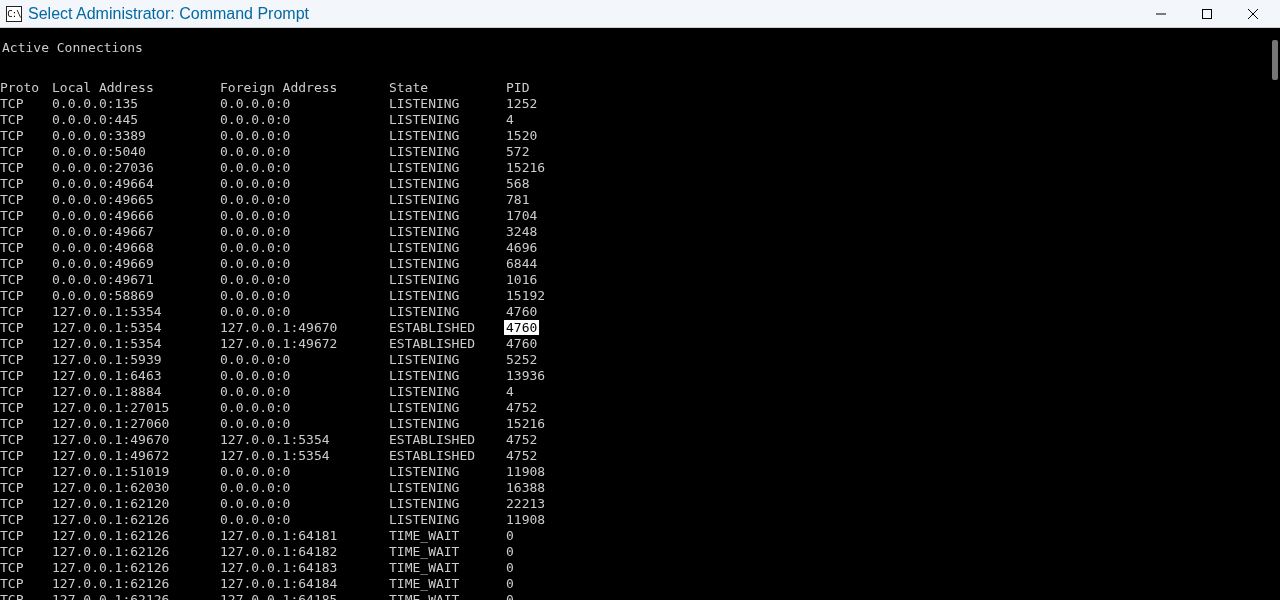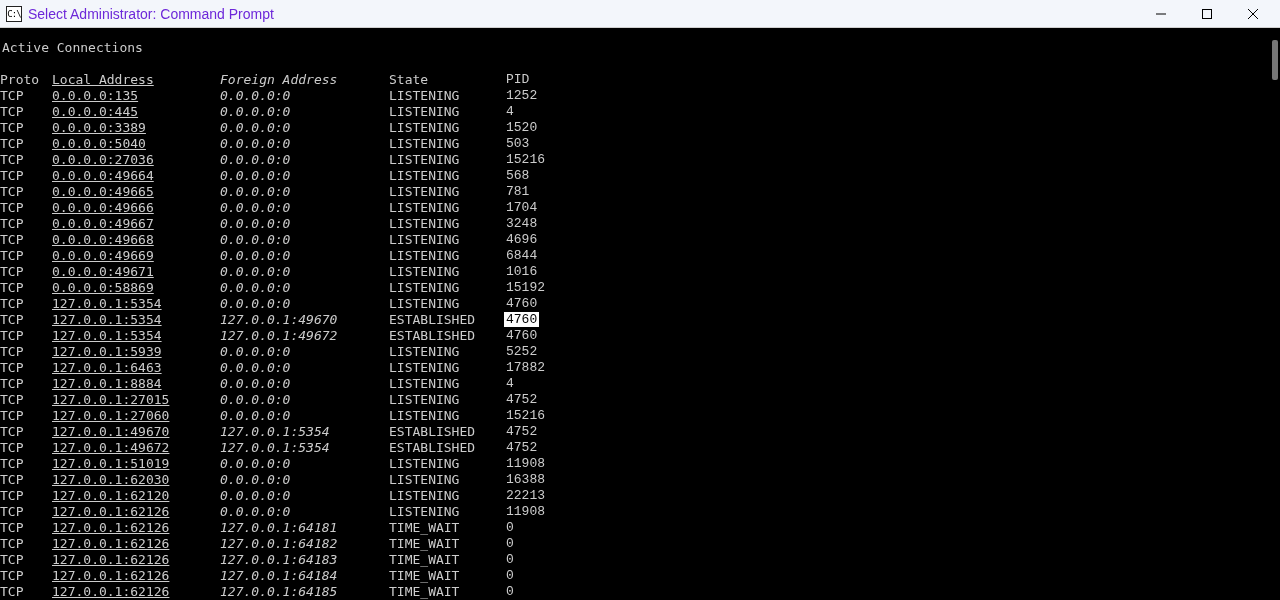--- a/index.html
+++ b/index.html
@@ -29,22 +29,22 @@
       align-items: center;
       justify-content: center;
       font-size: 9px;
       font-family: Consolas, monospace;
       border: 1px solid #222;
       background: #fff;
       color: #000;
       letter-spacing: -1px;
     }
     .title-text {
-      font-size: 14px;
-      color: #6d28d9;
+      font-size: 16px;
+      color: #0369a1;
       flex: 0 0 auto;
     }
     .title-spacer { flex: 1; }
     .win-controls { display: flex; height: 100%; }
     .win-btn {
       width: 46px;
       height: 100%;
       display: flex;
       align-items: center;
       justify-content: center;
@@ -71,28 +71,28 @@
     }
     .scroll-thumb {
       position: absolute;
       right: 2px;
       top: 12px;
       width: 6px;
       height: 40px;
       background: #767676;
       border-radius: 2px;
     }
-    .head-line { padding-left: 2px; margin-bottom: 16px; }
+    .head-line { padding-left: 2px; margin-bottom: 24px; }
     .rows { padding-left: 0; }
     .row { display: flex; }
     .c-proto  { width: 52px; }
-    .c-local  { width: 168px; text-decoration: underline; }
-    .c-foreign{ width: 169px; font-style: italic; }
+    .c-local  { width: 168px; }
+    .c-foreign{ width: 169px; }
     .c-state  { width: 117px; }
-    .c-pid    { width: 80px; font-family: Liberation Mono, monospace; }
+    .c-pid    { width: 80px; }
     .sel {
       background: #fdfdfd;
       color: #000;
       padding: 0 2px;
       margin-left: -2px;
     }
   </style>
 </head>
 <body>
 
@@ -149,21 +149,21 @@
         <span class="c-local">0.0.0.0:3389</span>
         <span class="c-foreign">0.0.0.0:0</span>
         <span class="c-state">LISTENING</span>
         <span class="c-pid">1520</span>
       </div>
       <div class="row">
         <span class="c-proto">TCP</span>
         <span class="c-local">0.0.0.0:5040</span>
         <span class="c-foreign">0.0.0.0:0</span>
         <span class="c-state">LISTENING</span>
-        <span class="c-pid">503</span>
+        <span class="c-pid">572</span>
       </div>
       <div class="row">
         <span class="c-proto">TCP</span>
         <span class="c-local">0.0.0.0:27036</span>
         <span class="c-foreign">0.0.0.0:0</span>
         <span class="c-state">LISTENING</span>
         <span class="c-pid">15216</span>
       </div>
       <div class="row">
         <span class="c-proto">TCP</span>
@@ -247,21 +247,21 @@
         <span class="c-local">127.0.0.1:5939</span>
         <span class="c-foreign">0.0.0.0:0</span>
         <span class="c-state">LISTENING</span>
         <span class="c-pid">5252</span>
       </div>
       <div class="row">
         <span class="c-proto">TCP</span>
         <span class="c-local">127.0.0.1:6463</span>
         <span class="c-foreign">0.0.0.0:0</span>
         <span class="c-state">LISTENING</span>
-        <span class="c-pid">17882</span>
+        <span class="c-pid">13936</span>
       </div>
       <div class="row">
         <span class="c-proto">TCP</span>
         <span class="c-local">127.0.0.1:8884</span>
         <span class="c-foreign">0.0.0.0:0</span>
         <span class="c-state">LISTENING</span>
         <span class="c-pid">4</span>
       </div>
       <div class="row">
         <span class="c-proto">TCP</span>

